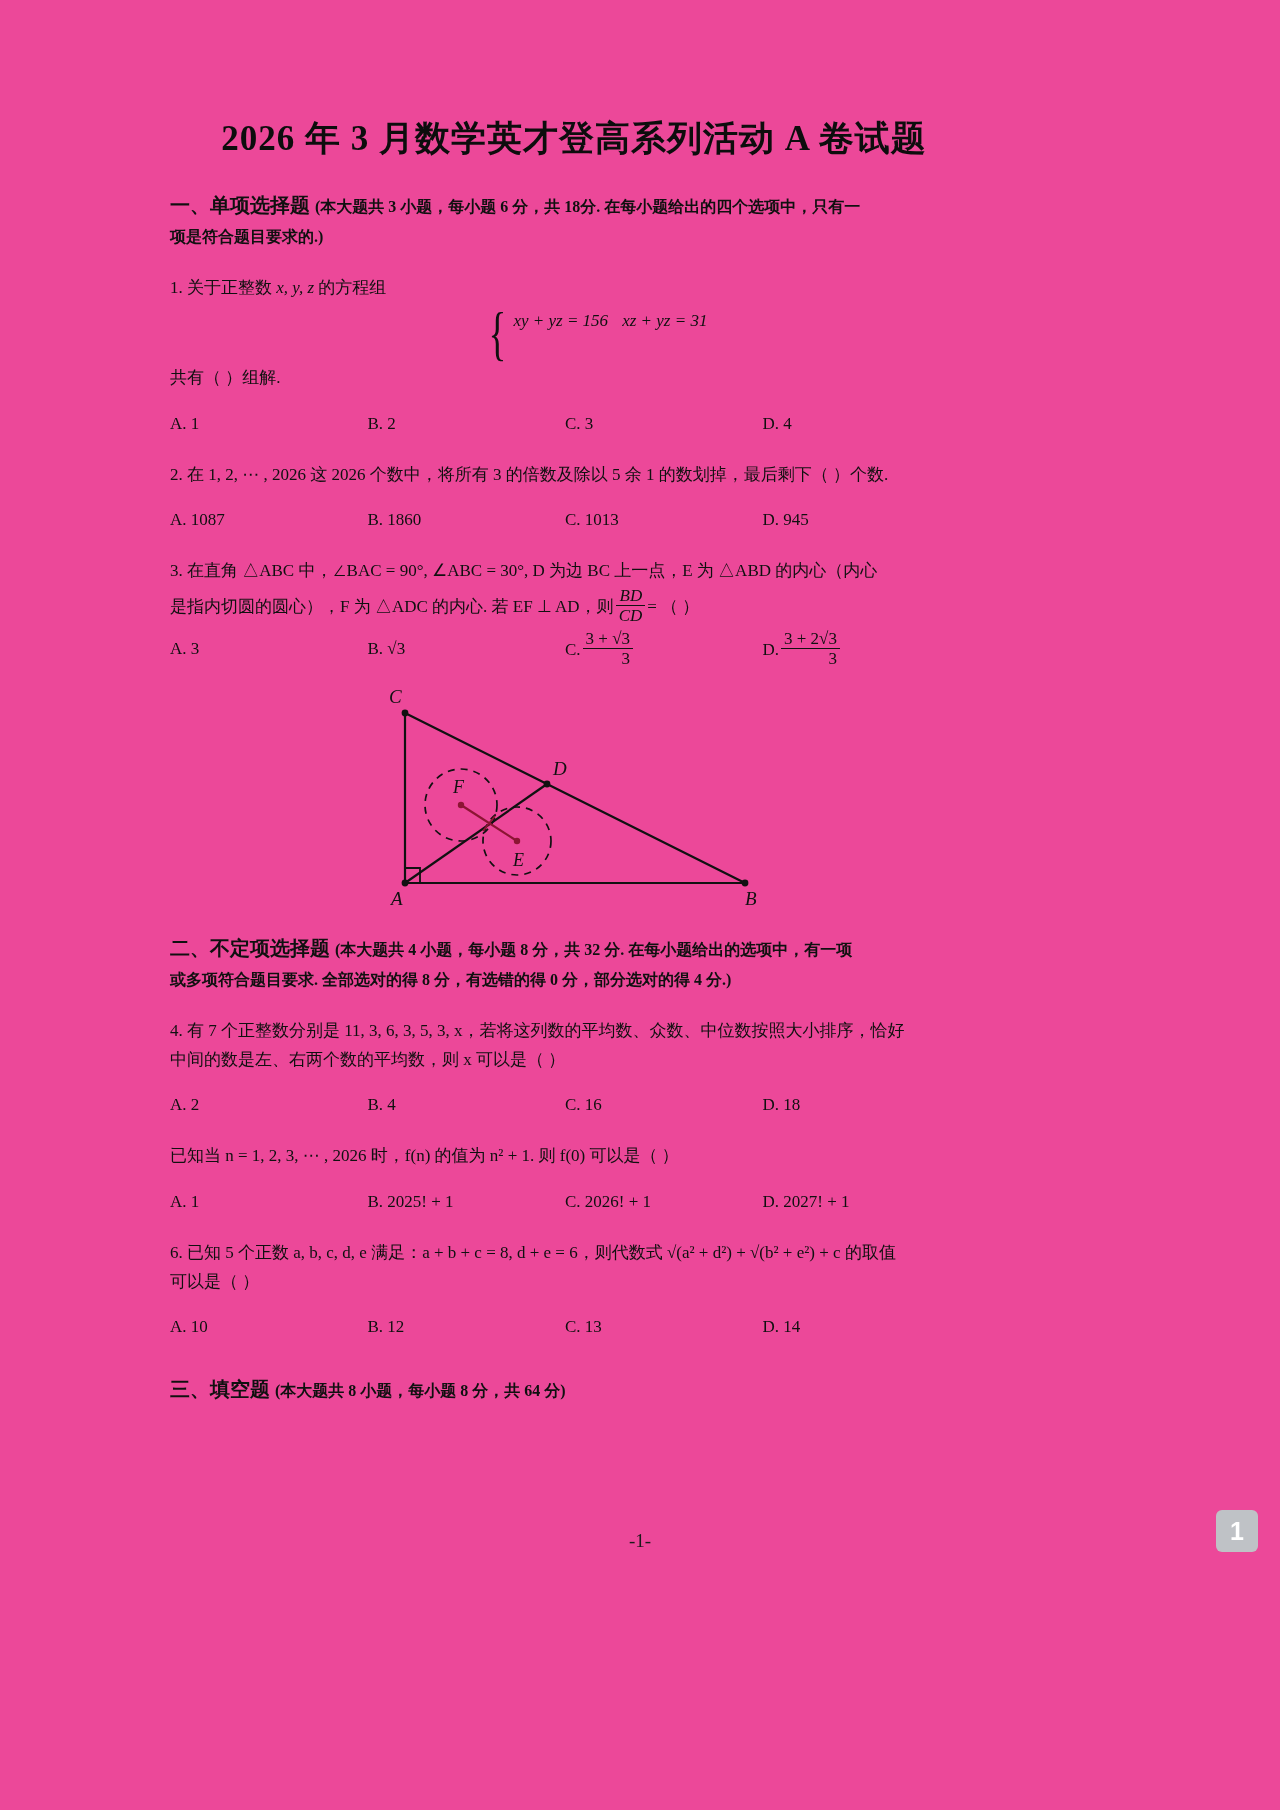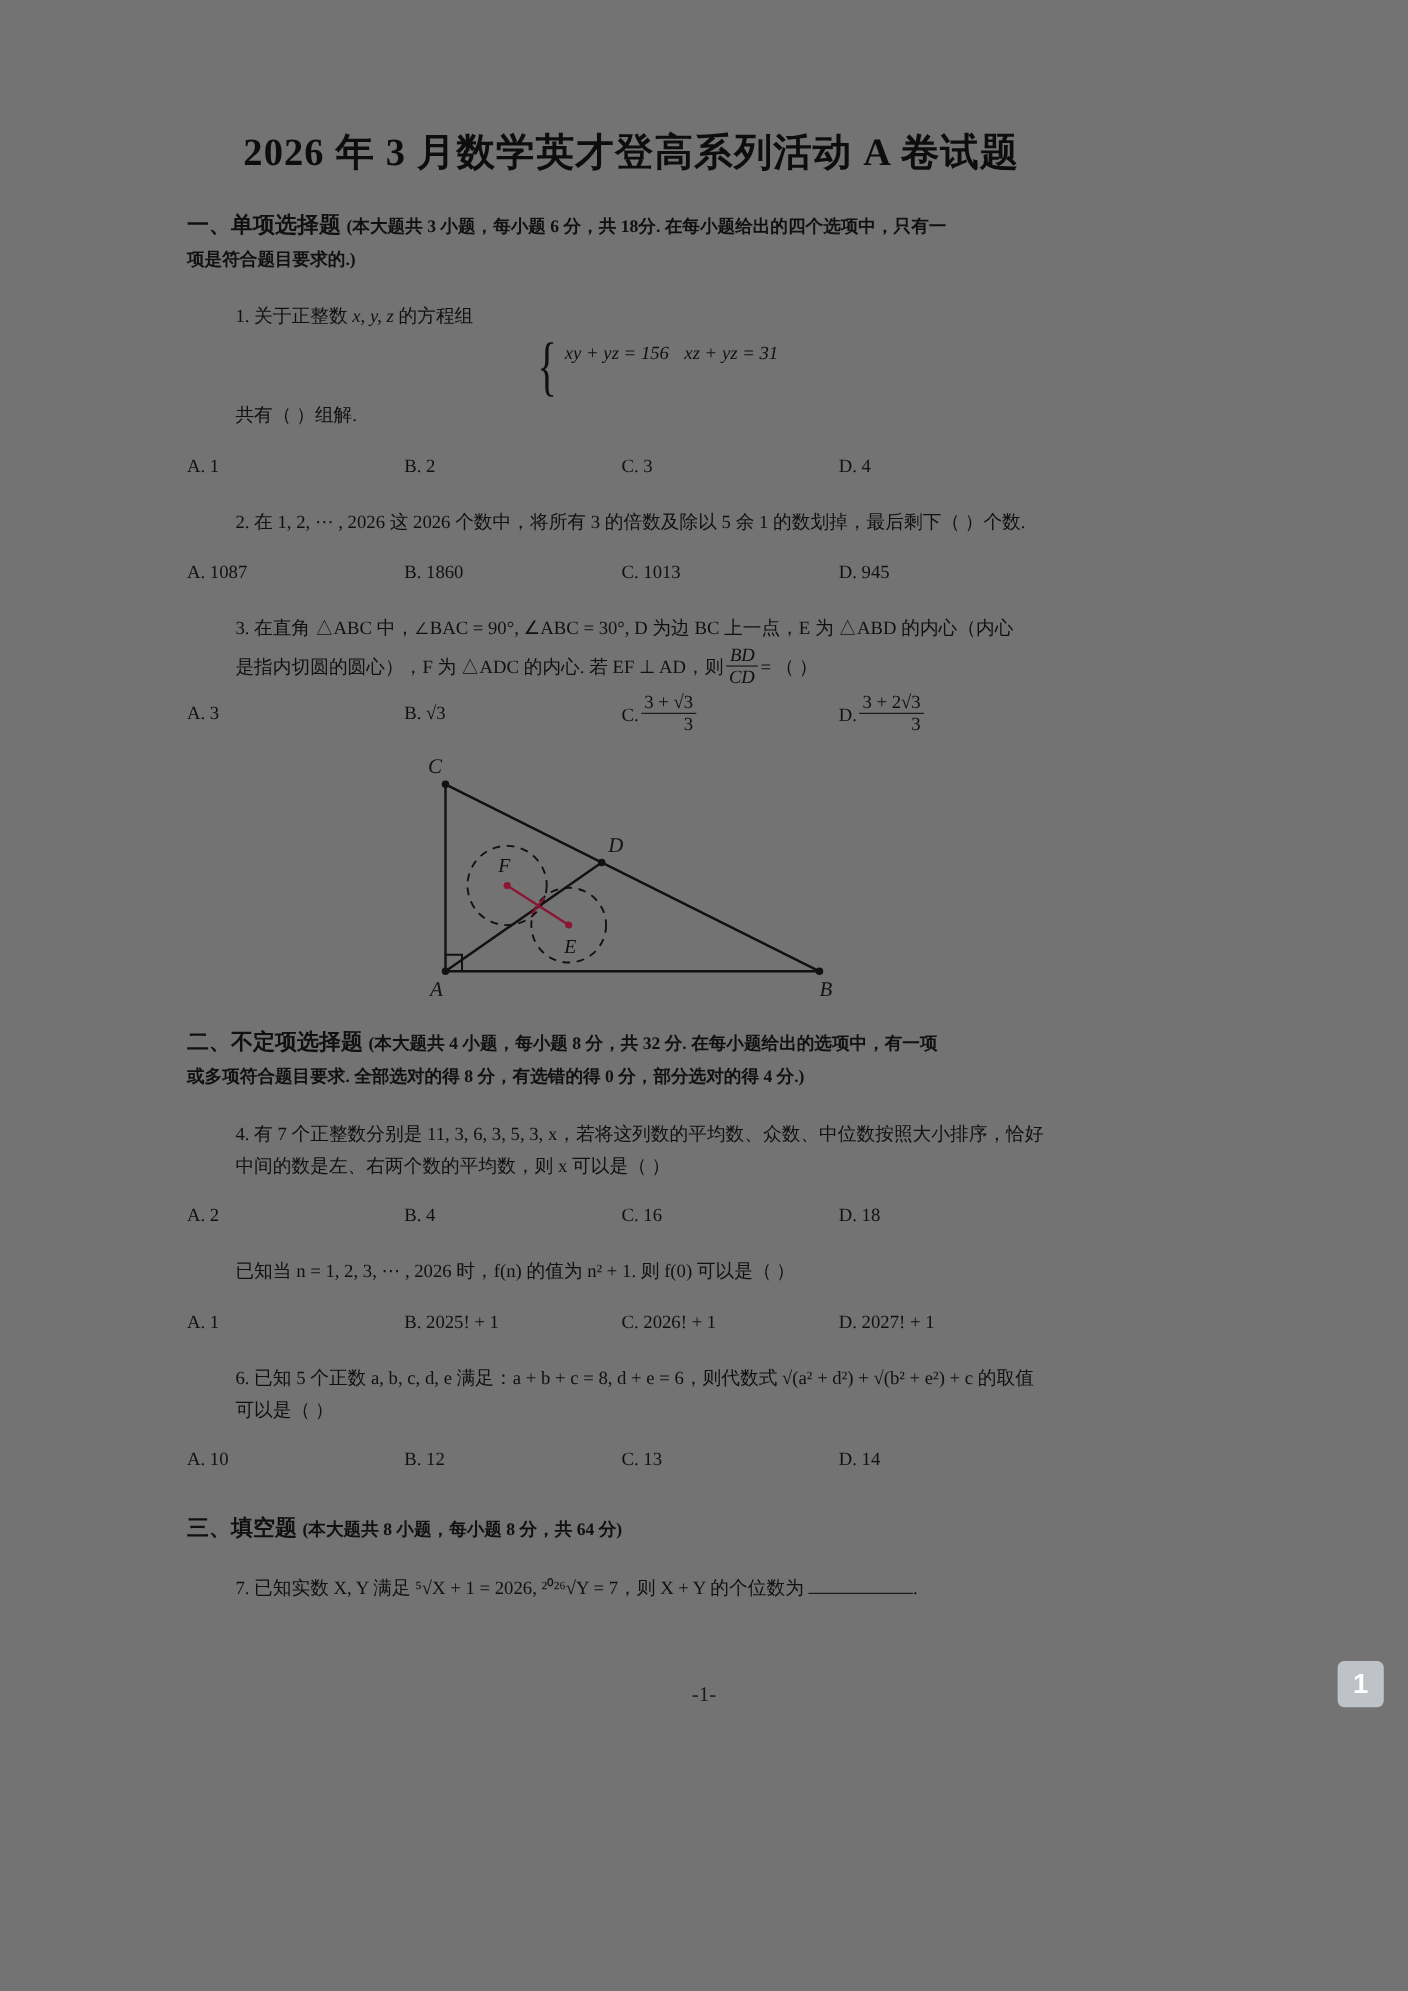--- a/index.html
+++ b/index.html
@@ -9,21 +9,21 @@
     background:#ffffff;
     font-family:"Liberation Serif", serif;
     color:#111111;
     position:relative;
     overflow:hidden;
   }
   .page {
     position:absolute;
     left:0; top:0;
     width:1280px; height:1810px;
-    background:#737373;
+    background:#ec4899;
     padding-left:45px;
   }
   .content {
     position:absolute;
     left:170px; top:115px;
     width:790px;
   }
 
   
   .doc-title {
@@ -51,21 +51,21 @@
   }
   .section-block { margin-bottom:8px; }
 
   
   .question {
     font-size:17px;
     line-height:1.72;
     margin:22px 0 0 0;
     color:#101010;
   }
-  .q-body { text-align:left;margin-left:44px; }
+  .q-body { text-align:left; }
 
   .options {
     display:flex;
     width:100%;
     font-size:17px;
     margin-top:16px;
     align-items:flex-end;
   }
   .options .opt {
     flex:0 0 25%;
@@ -281,26 +281,19 @@
       </div>
     </div>
 
     <div class="section-block" style="margin-top:30px;">
       <div class="section-head">
         <span>三、填空题</span>
         <span class="note">(本大题共 8 小题，每小题 8 分，共 64 分)</span>
       </div>
     </div>
 
-    <div class="question">
-      <div class="q-body">
-        <span>7.</span>
-        <span>已知实数 X, Y 满足 ⁵√X + 1 = 2026, ²⁰²⁶√Y = 7，则 X + Y 的个位数为</span>
-        <span class="blank"></span><span>.</span>
-      </div>
-    </div>
 
   </div>
 
   <div class="page-number">-1-</div>
   <div class="page-badge">1</div>
 
 </div>
 
 </body></html>

